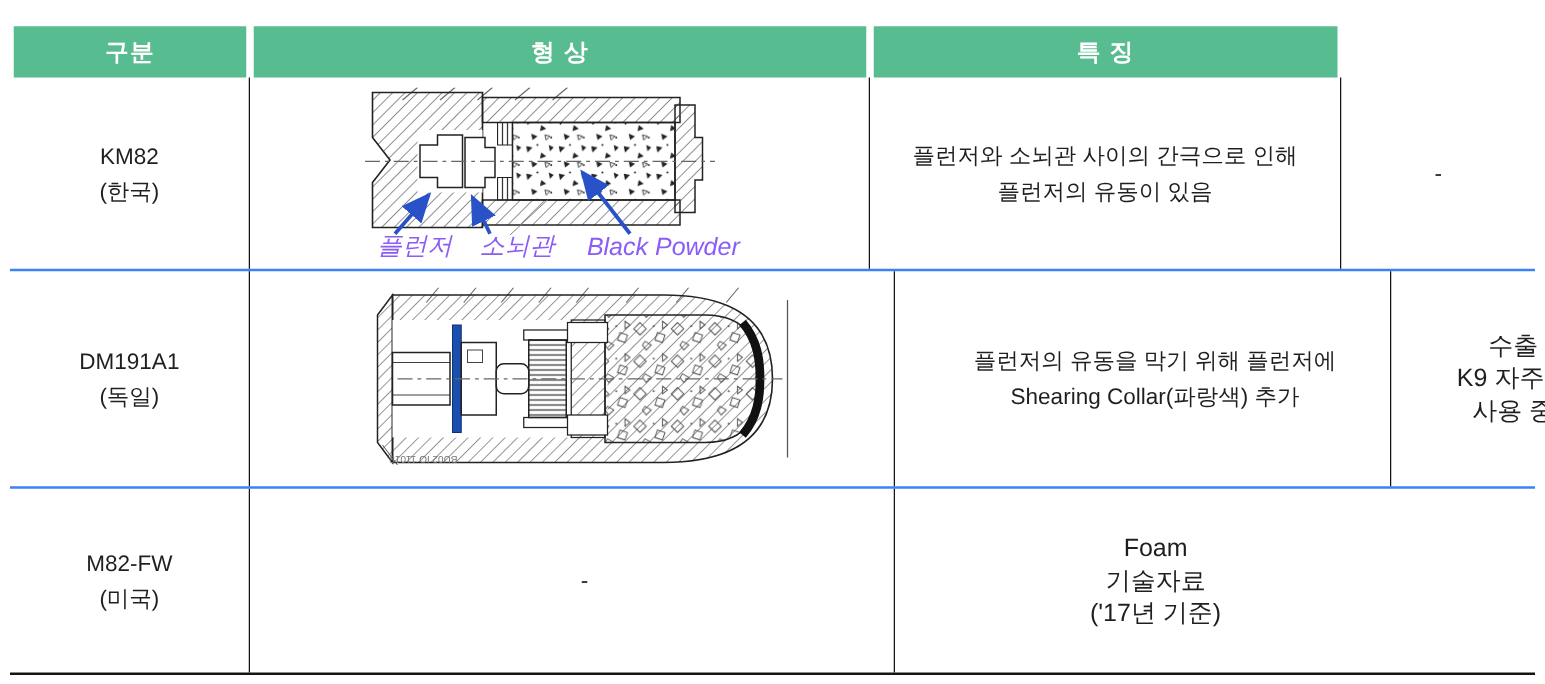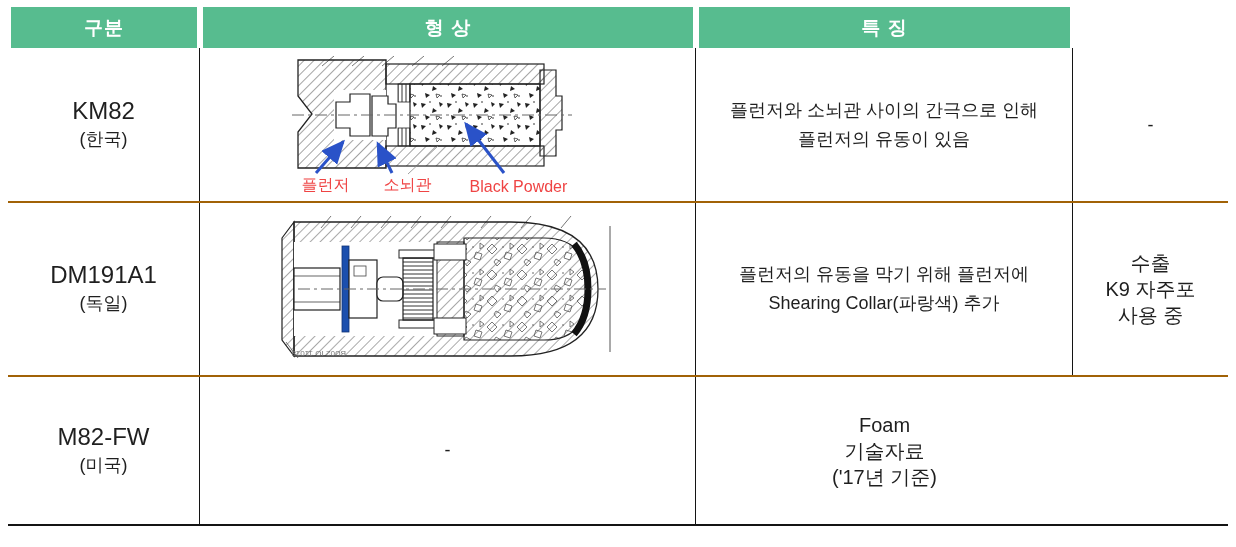--- a/index.html
+++ b/index.html
@@ -1,42 +1,42 @@
 <!DOCTYPE html>
 <html><head>
 <meta charset="utf-8">
 <style>
   html,body{margin:0;padding:0;background:#fff;}
   #screen{
     position:relative;width:1236px;height:547px;background:#ffffff;
     font-family:"Liberation Sans","DejaVu Sans",sans-serif;color:#1f1f1f;overflow:hidden;
   }
-  .tbl{position:absolute;left:8px;top:7px;width:1220px;}
+  .tbl{position:absolute;left:8px;top:21px;width:1220px;}
   .hdr{display:grid;grid-template-columns:192px 496px 377px 155px;height:41px;}
   .hcell{
     margin:0 3px;background:#57BC8F;color:#ffffff;font-size:19px;font-weight:bold;
     display:flex;align-items:center;justify-content:center;letter-spacing:1px;
   }
   .body{border-bottom:2px solid #141414;}
   .row{display:grid;grid-template-columns:192px 496px 377px 155px;}
-  .row + .row{border-top:2px solid #a16207;}
+  .row + .row{border-top:2px solid #3b82f6;gap:20px;}
   .row-1{height:153px;}
   .row-2{height:172px;}
   .row-3{height:147px;}
   .cell{display:flex;flex-direction:column;align-items:center;justify-content:center;text-align:center;}
   .c1,.c2,.c3{border-right:1px solid #141414;}
-  .model{font-size:24px;line-height:28px;}
+  .model{font-size:18px;line-height:28px;}
   .country{font-size:18px;line-height:28px;}
   .feature{font-size:18px;line-height:29px;}
   .note{font-size:20px;line-height:26px;}
   .dash{font-size:18px;}
   .diagram-wrap{position:relative;}
   .d1-wrap{width:320px;height:140px;margin-top:2px;}
   .d2-wrap{width:344px;height:146px;}
-  .d1-label{position:absolute;bottom:0;font-size:16px;color:#ef4444;white-space:nowrap;}
+  .d1-label{position:absolute;bottom:0;font-size:20px;color:#8b5cf6;white-space:nowrap;font-style:italic;}
   .lbl-plunger{left:14px;}
   .lbl-primer{left:96px;}
   .lbl-powder{left:182px;}
 </style>
 </head>
 <body>
 
 <div id="screen">
   <div class="tbl">
 

